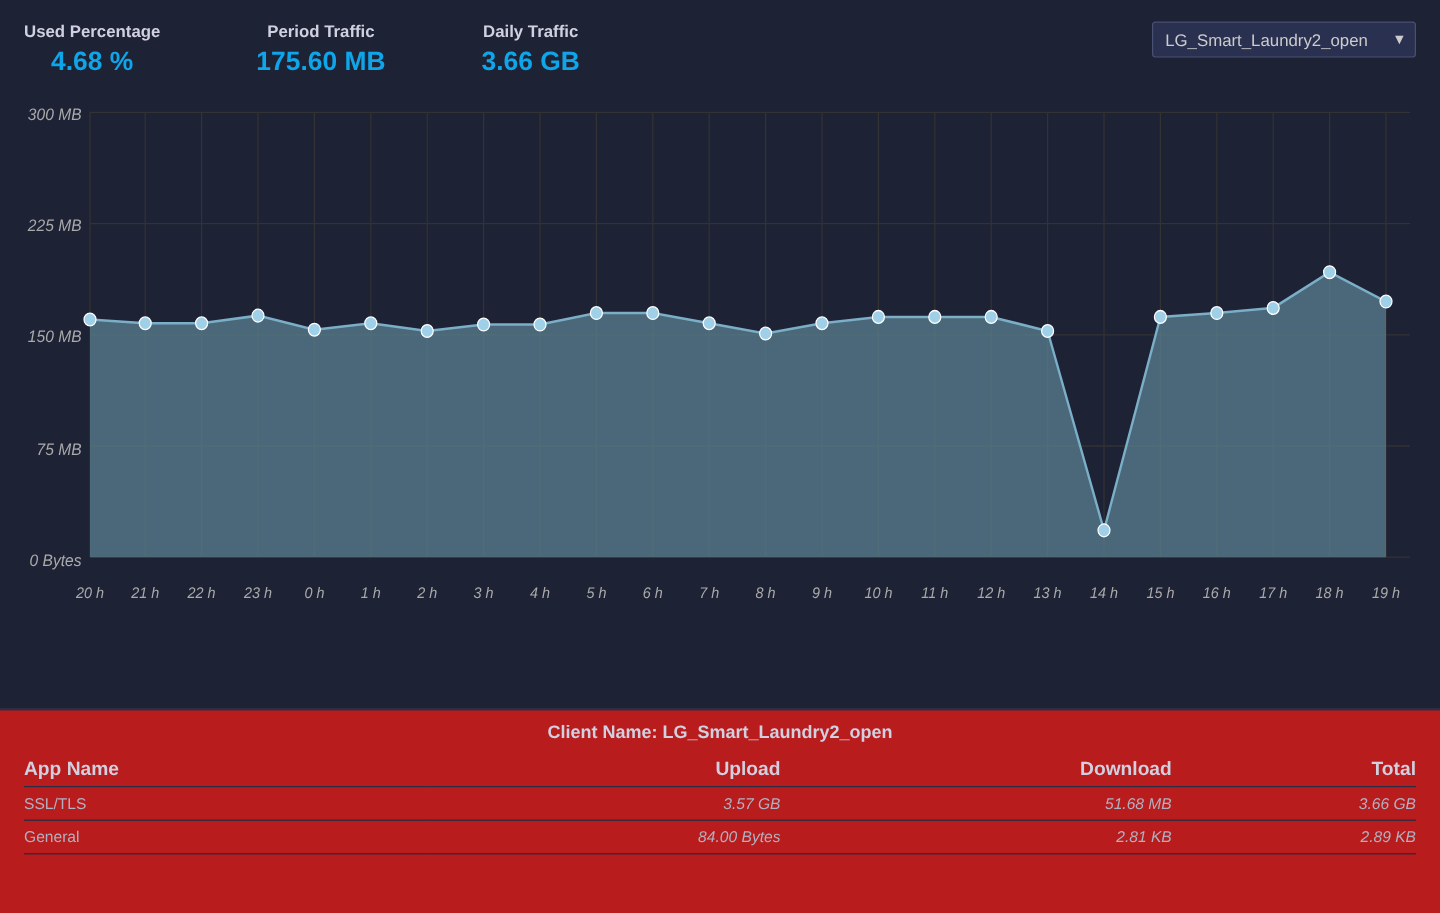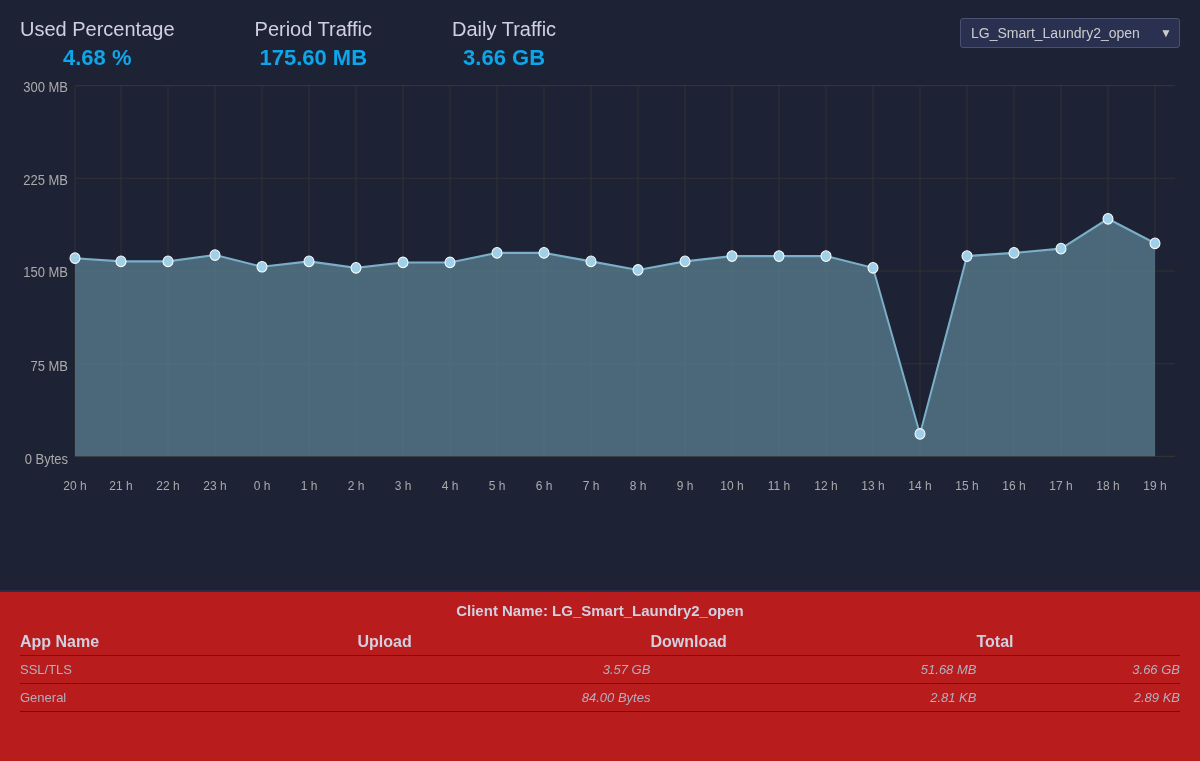--- a/index.html
+++ b/index.html
@@ -23,23 +23,23 @@
       align-items: flex-start;
       padding: 8px 0 4px 0;
     }
 
     .stat-block {
       text-align: center;
       margin-right: 80px;
     }
 
     .stat-label {
-      font-size: 20px;
+      font-size: 14px;
       color: #d0d0e0;
-      font-weight: normal;
+      font-weight: bold;
       margin-bottom: 4px;
     }
 
     .stat-value {
       font-size: 22px;
       font-weight: bold;
       color: #0ea5e9;
     }
 
     .dropdown-wrapper {
@@ -64,22 +64,23 @@
       right: 8px;
       top: 50%;
       transform: translateY(-50%);
       color: #ccc;
       pointer-events: none;
       font-size: 12px;
     }
 
     .chart-area {
       position: relative;
-      margin-top: 0;
+      margin-top: 15px;
       height: 490px;
+      font-style: italic;
     }
 
     .chart-canvas {
       width: 100%;
       height: 100%;
     }
 
     .bottom-panel {
       background: #b91c1c;
       border-top: 2px solid #2a2d45;
@@ -103,21 +104,21 @@
     .data-table th {
       text-align: left;
       font-size: 16px;
       font-weight: bold;
       color: #d0d0e0;
       padding: 4px 0;
       border-bottom: 1px solid #2a2d45;
     }
 
     .data-table th.right {
-      text-align: left;
+      text-align: right;
     }
 
     .data-table td {
       font-size: 13px;
       color: #b0b0c0;
       padding: 6px 0;
       border-bottom: 1px solid #252840;
     }
 
     .data-table td.right {

